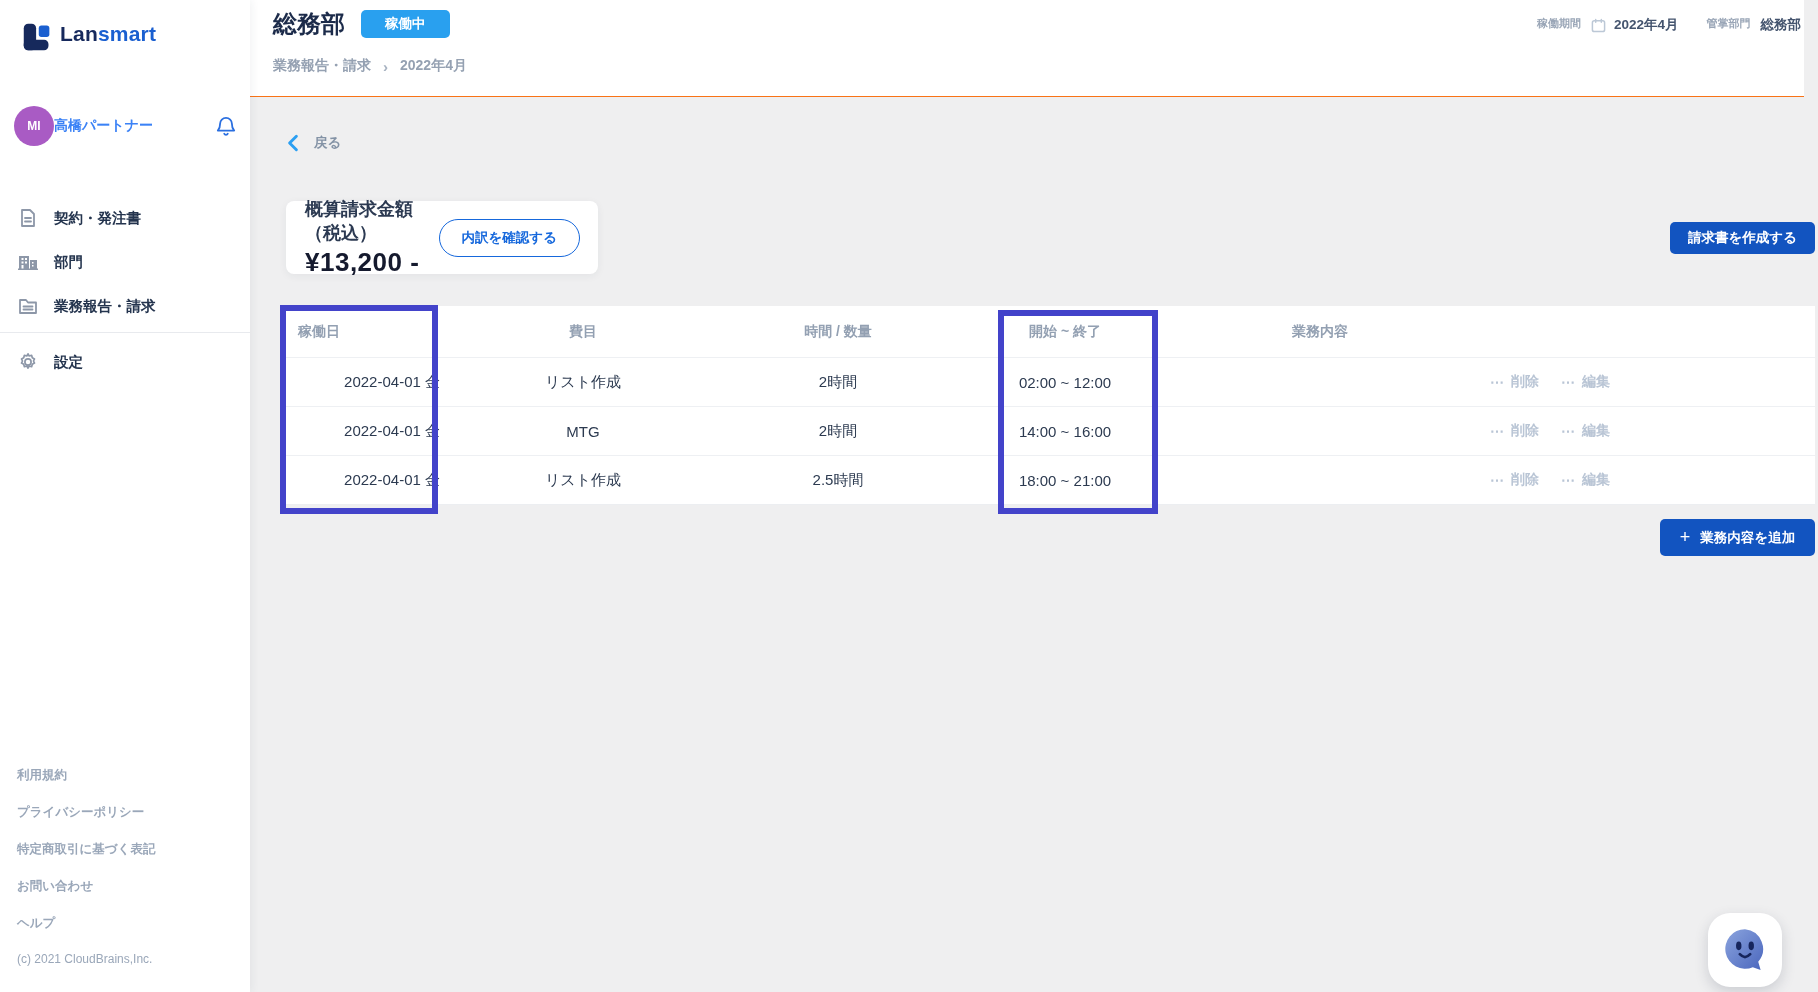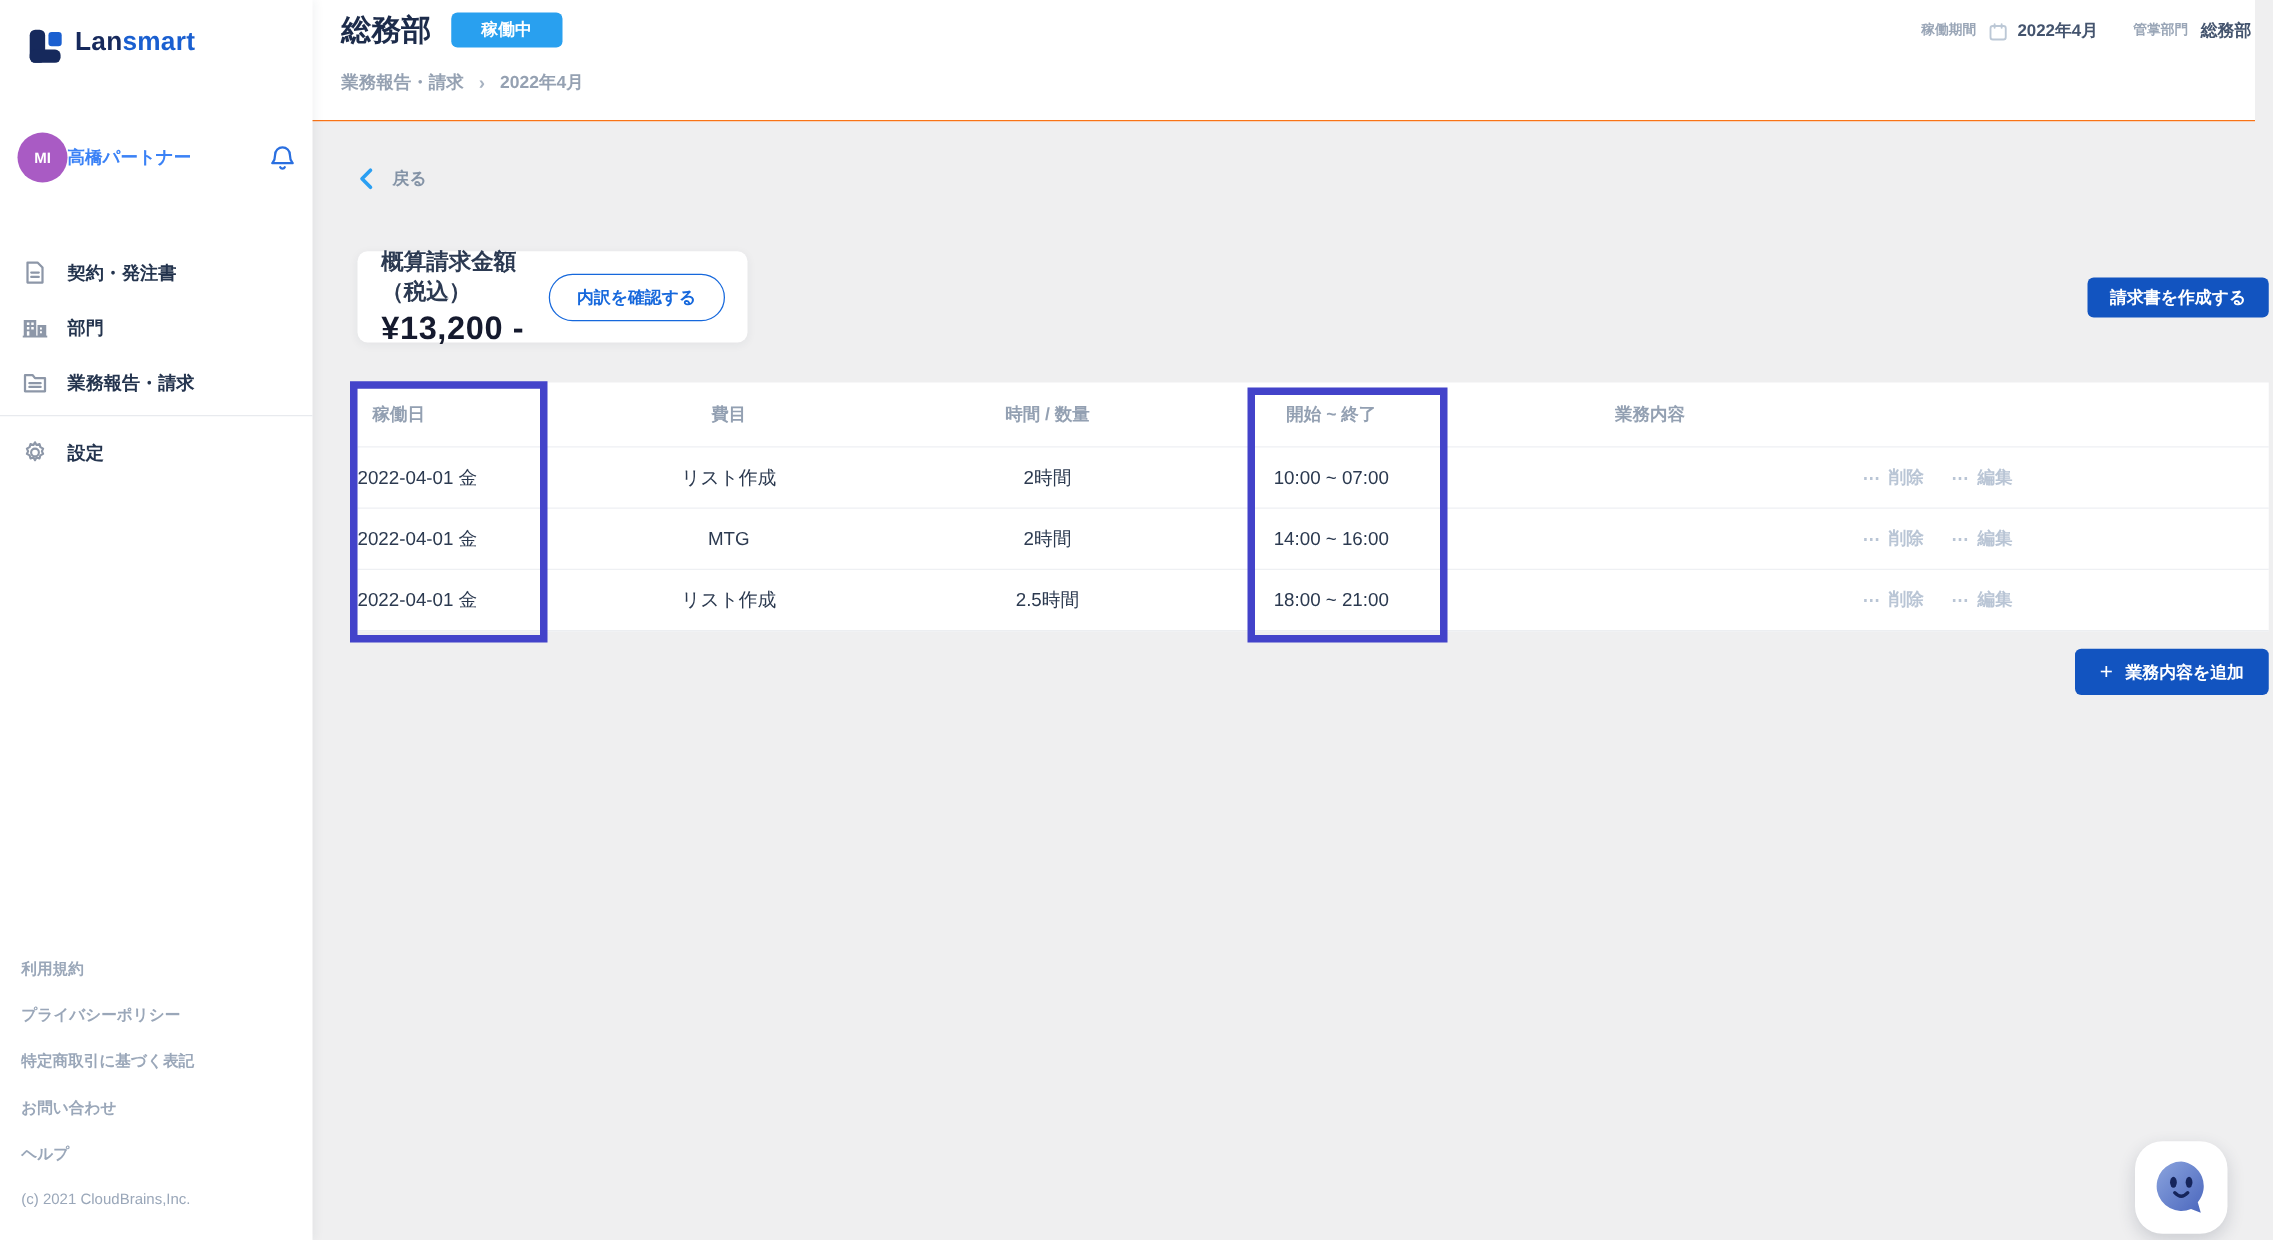--- a/index.html
+++ b/index.html
@@ -70,21 +70,21 @@
 
   
   .report-table { position:absolute; left:286px; top:306px; width:1529px; background:#fff; }
   .trow { display:grid; grid-template-columns:154px 286px 224px 230px 280px 1fr; align-items:center; }
   .thead-row { height:52px; border-bottom:1px solid #eef0f3; }
   .tbody-row { height:49px; border-bottom:1px solid #eef0f3; }
   .tbody-row:last-child { border-bottom:1px solid #eceef1; }
   .th { font-size:14px; font-weight:bold; color:#93a0b2; text-align:center; }
   .th-date { text-align:left; padding-left:12px; }
   .td { font-size:15px; color:#2c3a50; text-align:center; }
-  .td-date { text-align:left; }
+  .td-date { text-align:right; }
   .td-actions { display:flex; align-items:center; gap:22px; padding-left:30px; }
   .action-link { display:flex; align-items:center; gap:6px; color:#b9c5d5; font-size:14px;
     font-weight:bold; cursor:pointer; }
   .ellipsis { font-size:14px; letter-spacing:1px; }
 
   
   .hl-box { position:absolute; border:6px solid #4343ca; pointer-events:none; z-index:8; }
   .hl-box-1 { left:280px; top:305px; width:158px; height:209px; }
   .hl-box-2 { left:998px; top:310px; width:160px; height:204px; }
 
@@ -219,21 +219,21 @@
       <div class="th">時間 / 数量</div>
       <div class="th">開始 ~ 終了</div>
       <div class="th">業務内容</div>
       <div class="th"></div>
     </div>
     <div>
     <div class="trow tbody-row">
       <div class="td td-date">2022-04-01 金</div>
       <div class="td">リスト作成</div>
       <div class="td">2時間</div>
-      <div class="td">10:00 ~ 07:00</div>
+      <div class="td">02:00 ~ 12:00</div>
       <div class="td"></div>
       <div class="td-actions">
         <span class="action-link">
               <span class="ellipsis">⋯</span>
               <span>削除</span>
             </span>
         <span class="action-link">
               <span class="ellipsis">⋯</span>
               <span>編集</span>
             </span>

